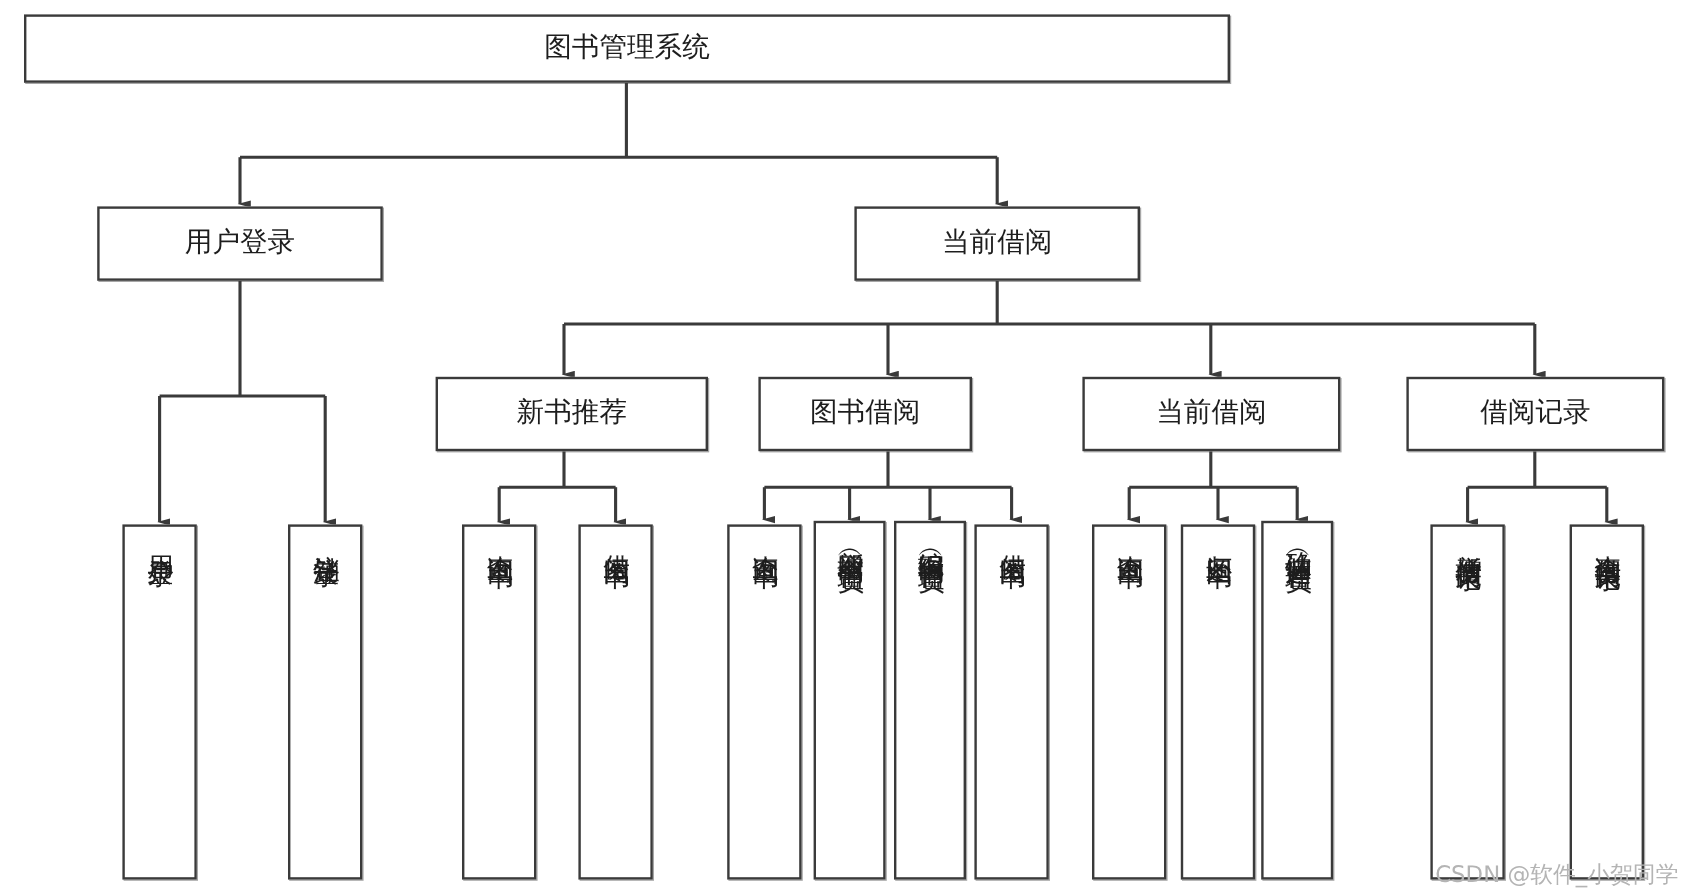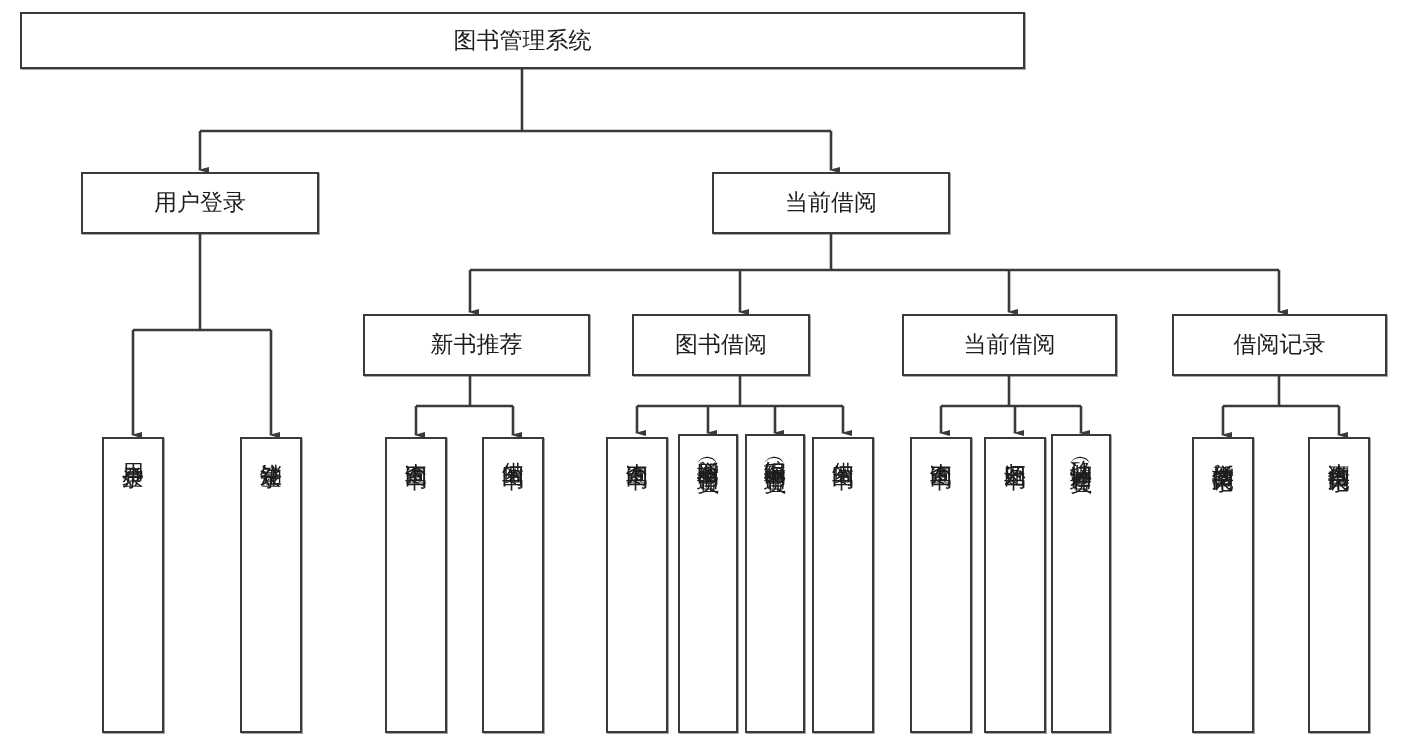--- a/index.html
+++ b/index.html
@@ -166,14 +166,15 @@
         <span class="node-label">确认归还（管理员）</span>
       </div>
       <div class="node vert" style="left: 1192px; top: 437px; width: 62px; height: 296px;">
         <span class="node-label">新增借阅记录</span>
       </div>
       <div class="node vert" style="left: 1308px; top: 437px; width: 62px; height: 296px;">
         <span class="node-label">查询借阅记录</span>
       </div>
     </div>
 
+  <div class="watermark" style="left: 1196px; top: 716px;">CSDN @软件_小贺同学</div>
 
 </div>
 
 </body></html>

